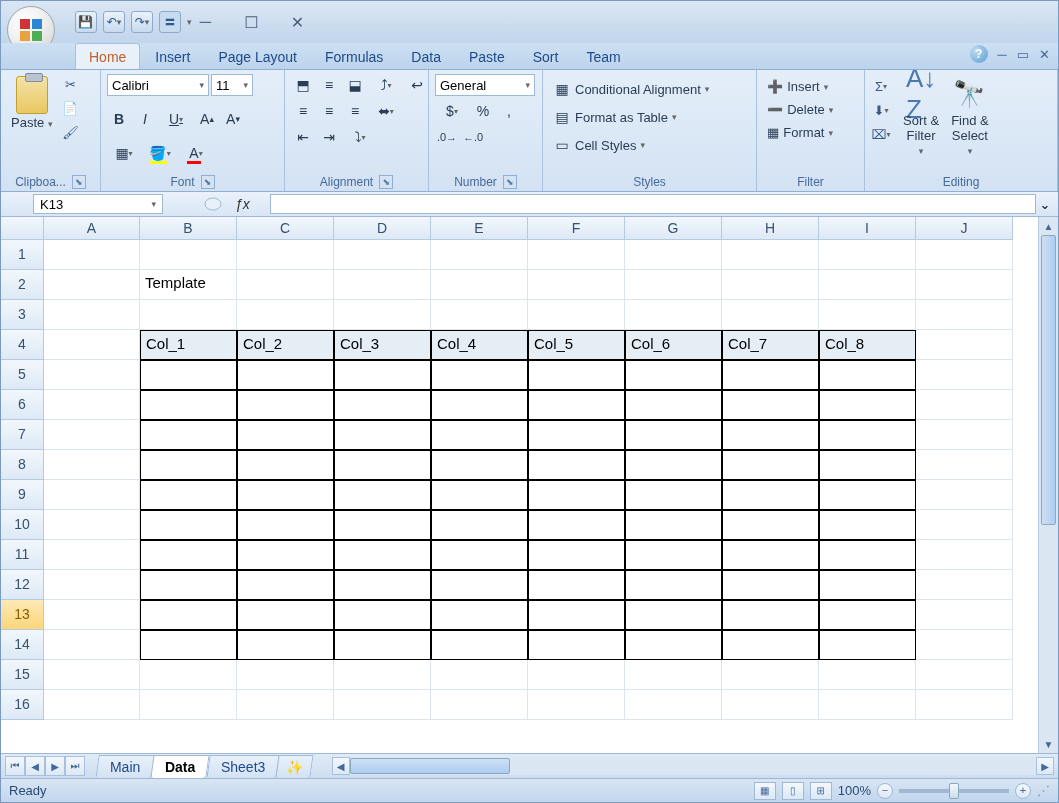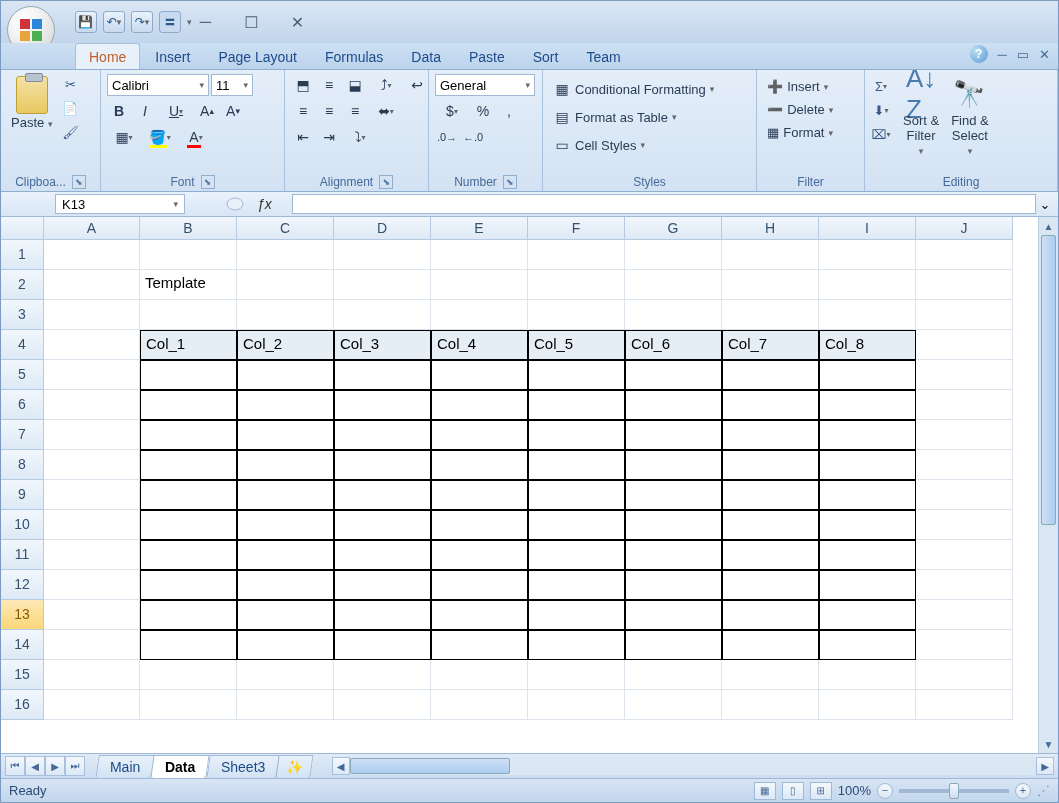--- a/index.html
+++ b/index.html
@@ -48,21 +48,21 @@
 .sbtn.wide { width: 34px; }
 
 .col { display: flex; flex-direction: column; gap: 3px; }
 
 .styleitem { display: flex; align-items: center; gap: 4px; padding: 2px 4px; font-size: 13px; color: #2a3d55; white-space: nowrap; }
 .styleitem .sic { width: 18px; height: 18px; display:inline-flex; align-items:center; justify-content:center; font-size:14px; }
 
 .cellitem { display: flex; align-items: center; gap: 4px; padding: 1px 4px; font-size: 13px; color: #2a3d55; }
 
 .namerow { height: 25px; background: linear-gradient(#eaf2fb,#d9e6f5); border-bottom: 1px solid #9fb8d6; display: flex; align-items: center; padding: 0 4px; position:relative;}
-.namebox { width: 130px; height: 20px; border: 1px solid #9fb8d6; background: #fff; padding: 0 6px; font-size: 13px; display: flex; align-items: center; justify-content:space-between; margin-left: 50px;}
+.namebox { width: 130px; height: 20px; border: 1px solid #9fb8d6; background: #fff; padding: 0 6px; font-size: 13px; display: flex; align-items: center; justify-content:space-between; margin-left: 28px;}
 .fxbar { flex:1; height:20px; border:1px solid #9fb8d6; background:#fff; margin-left:8px; display:flex; align-items:center; padding:0 6px; font-size:13px; color:#333;}
 .fxic { margin: 0 12px; font-style: italic; color: #333; font-size: 14px; }
 
 .gridwrap { flex: 1; display: flex; background: #fff; overflow: hidden; position: relative; }
 .corner { width: 43px; height: 23px; background: linear-gradient(#f2f7fc,#dde9f6); border-right: 1px solid #b6cbe2; border-bottom: 1px solid #b6cbe2; }
 .colheads { display: flex; height: 23px; }
 .ch { background: linear-gradient(#f2f7fc,#dde9f6); border-right: 1px solid #b6cbe2; border-bottom: 1px solid #b6cbe2; text-align: center; font-size: 14px; color: #37516e; line-height: 22px; }
 .rowheads { display: flex; flex-direction: column; width: 43px; }
 .rh { background: linear-gradient(#f2f7fc,#dde9f6); border-right: 1px solid #b6cbe2; border-bottom: 1px solid #b6cbe2; text-align: center; font-size: 14px; color: #37516e; line-height: 29px; height: 30px; }
 .rh.sel { background: linear-gradient(#fde9b6,#fbd77a); color:#8a5a00;}
@@ -165,21 +165,21 @@
         </div>
       </div>
       <div class="group-label">
           <span>Clipboa...</span>
           <span class="dlg">⬊</span>
         </div>
     </div>
 
     <div class="group" style="width:184px;">
       <div class="group-body">
-          <div class="col" style="gap:4px;">
+          <div class="col" style="gap:12px;">
         <div class="btnrow">
           <div class="fontbox">
                 <span>Calibri</span>
                 <span class="dd">▾</span>
               </div>
           <div class="sizebox">
                 <span>11</span>
                 <span class="dd">▾</span>
               </div>
         </div>
@@ -263,21 +263,21 @@
           <span>Number</span>
           <span class="dlg">⬊</span>
         </div>
     </div>
 
     <div class="group" style="width:214px;">
       <div class="group-body">
           <div class="col" style="gap:6px; padding-top:4px;">
         <div class="styleitem">
               <span class="sic">▦</span>
-              <span>Conditional Formatting</span> 
+              <span>Conditional Alignment</span> 
               <span class="dd">▾</span>
             </div>
         <div class="styleitem">
               <span class="sic">▤</span>
               <span>Format as Table</span> 
               <span class="dd">▾</span>
             </div>
         <div class="styleitem">
               <span class="sic">▭</span>
               <span>Cell Styles</span> 

